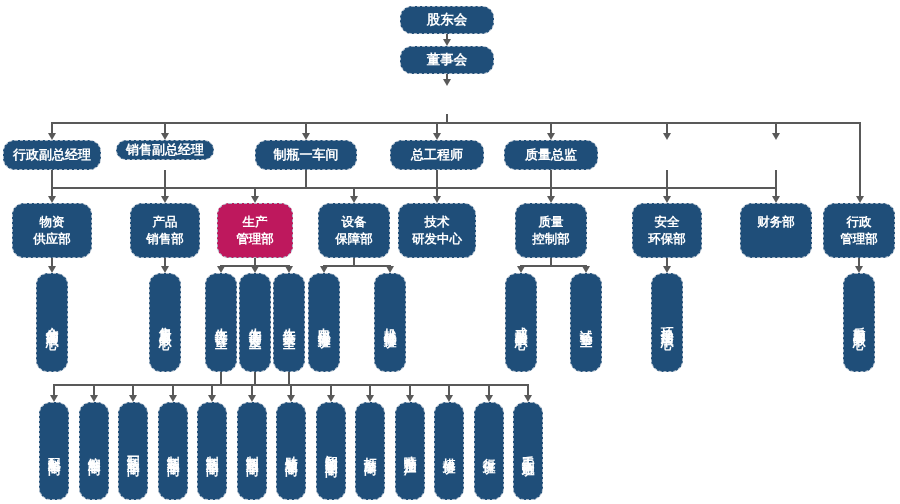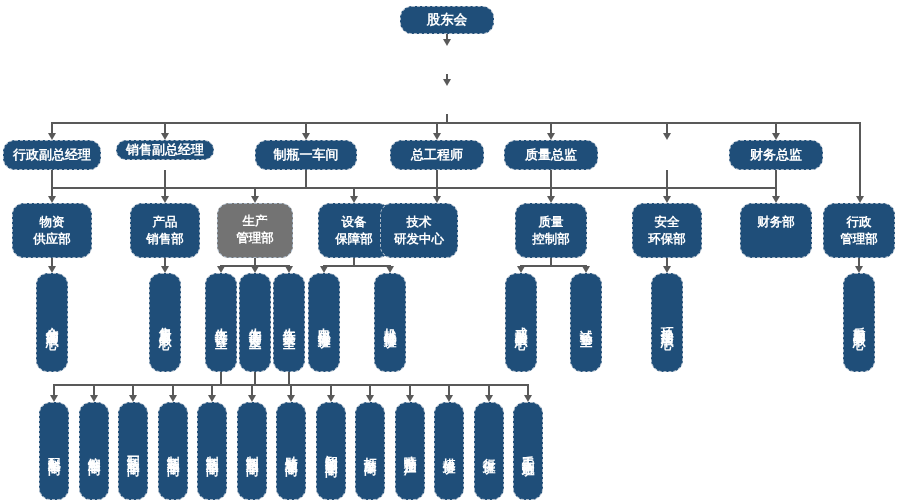--- a/index.html
+++ b/index.html
@@ -128,55 +128,55 @@
     <div class="arrowhead" style="border-top: 7px solid rgb(89, 89, 89); left: 405.5px; top: 395px;"></div>
     <div class="line" style="background: rgb(89, 89, 89); left: 448px; top: 385px; width: 2px; height: 11px;"></div>
     <div class="arrowhead" style="border-top: 7px solid rgb(89, 89, 89); left: 444.5px; top: 395px;"></div>
     <div class="line" style="background: rgb(89, 89, 89); left: 488px; top: 385px; width: 2px; height: 11px;"></div>
     <div class="arrowhead" style="border-top: 7px solid rgb(89, 89, 89); left: 484.5px; top: 395px;"></div>
     <div class="line" style="background: rgb(89, 89, 89); left: 527px; top: 385px; width: 2px; height: 11px;"></div>
     <div class="arrowhead" style="border-top: 7px solid rgb(89, 89, 89); left: 523.5px; top: 395px;"></div>
     <div class="node lv1" style="left: 400px; top: 6px; width: 94px; height: 28px; background: rgb(31, 78, 121); border-color: rgb(170, 185, 200); color: rgb(255, 255, 255);">
       <span>股东会</span>
     </div>
+    <div class="node lv2" style="left: 400px; top: 46px; width: 94px; height: 28px; background: rgb(31, 78, 121); border-color: rgb(170, 185, 200); color: rgb(255, 255, 255);">
+      <span>董事会</span>
+    </div>
     <div class="node lv4" style="left: 3px; top: 140px; width: 98px; height: 30px; background: rgb(31, 78, 121); border-color: rgb(170, 185, 200); color: rgb(255, 255, 255);">
       <span>行政副总经理</span>
     </div>
     <div class="node lv4" style="left: 116px; top: 140px; width: 98px; height: 20px; background: rgb(31, 78, 121); border-color: rgb(170, 185, 200); color: rgb(255, 255, 255);">
       <span>销售副总经理</span>
     </div>
     <div class="node lv4" style="left: 255px; top: 140px; width: 102px; height: 30px; background: rgb(31, 78, 121); border-color: rgb(170, 185, 200); color: rgb(255, 255, 255);">
       <span>制瓶一车间</span>
     </div>
     <div class="node lv4" style="left: 390px; top: 140px; width: 94px; height: 30px; background: rgb(31, 78, 121); border-color: rgb(170, 185, 200); color: rgb(255, 255, 255);">
       <span>总工程师</span>
     </div>
     <div class="node lv4" style="left: 504px; top: 140px; width: 94px; height: 30px; background: rgb(31, 78, 121); border-color: rgb(170, 185, 200); color: rgb(255, 255, 255);">
       <span>质量总监</span>
-    </div>
-    <div class="node lv4" style="left: 729px; top: 140px; width: 94px; height: 30px; background: rgb(31, 78, 121); border-color: rgb(170, 185, 200); color: rgb(255, 255, 255);">
-      <span>财务总监</span>
     </div>
     <div class="node lv5" style="left: 12px; top: 203px; width: 80px; height: 55px; background: rgb(31, 78, 121); border-color: rgb(170, 185, 200); color: rgb(255, 255, 255);">
       <span>物资
 供应部</span>
     </div>
     <div class="node lv5" style="left: 130px; top: 203px; width: 70px; height: 55px; background: rgb(31, 78, 121); border-color: rgb(170, 185, 200); color: rgb(255, 255, 255);">
       <span>产品
 销售部</span>
     </div>
-    <div class="node lv5" style="left: 217px; top: 203px; width: 76px; height: 55px; background: #737373; border-color: rgb(170, 185, 200); color: rgb(255, 255, 255); font-family: Liberation Mono, monospace;">
+    <div class="node lv5" style="left: 217px; top: 203px; width: 76px; height: 55px; background: #be185d; border-color: rgb(170, 185, 200); color: rgb(255, 255, 255);">
       <span>生产
 管理部</span>
     </div>
     <div class="node lv5" style="left: 318px; top: 203px; width: 72px; height: 55px; background: rgb(31, 78, 121); border-color: rgb(170, 185, 200); color: rgb(255, 255, 255);">
       <span>设备
 保障部</span>
     </div>
-    <div class="node lv5" style="left: 380px; top: 203px; width: 78px; height: 55px; background: rgb(31, 78, 121); border-color: rgb(170, 185, 200); color: rgb(255, 255, 255);">
+    <div class="node lv5" style="left: 398px; top: 203px; width: 78px; height: 55px; background: rgb(31, 78, 121); border-color: rgb(170, 185, 200); color: rgb(255, 255, 255);">
       <span>技术
 研发中心</span>
     </div>
     <div class="node lv5" style="left: 515px; top: 203px; width: 72px; height: 55px; background: rgb(31, 78, 121); border-color: rgb(170, 185, 200); color: rgb(255, 255, 255);">
       <span>质量
 控制部</span>
     </div>
     <div class="node lv5" style="left: 632px; top: 203px; width: 70px; height: 55px; background: rgb(31, 78, 121); border-color: rgb(170, 185, 200); color: rgb(255, 255, 255);">
       <span>安全
 环保部</span>

